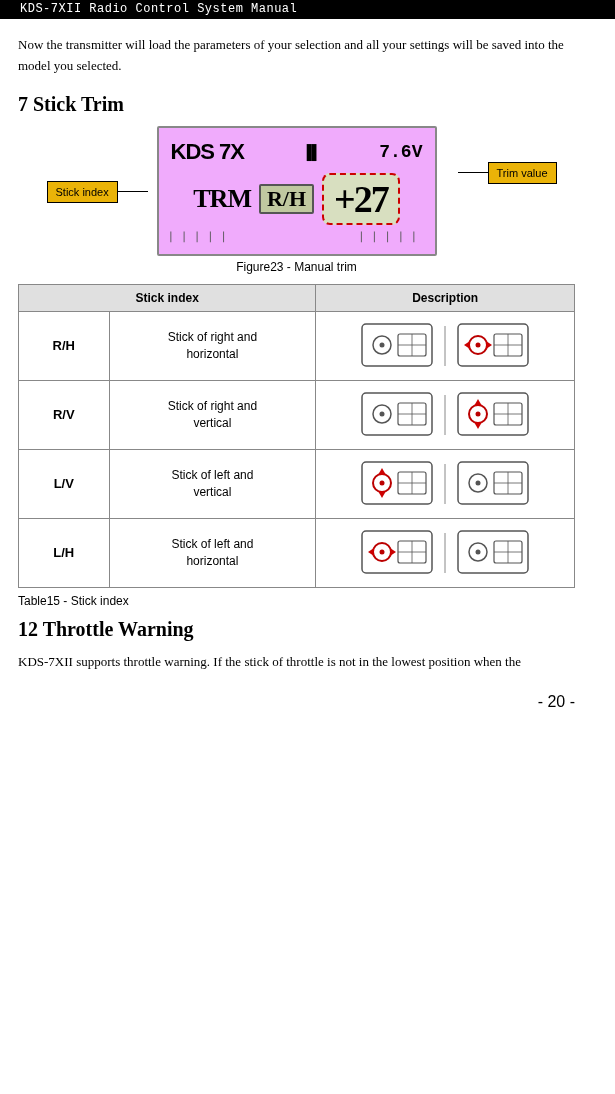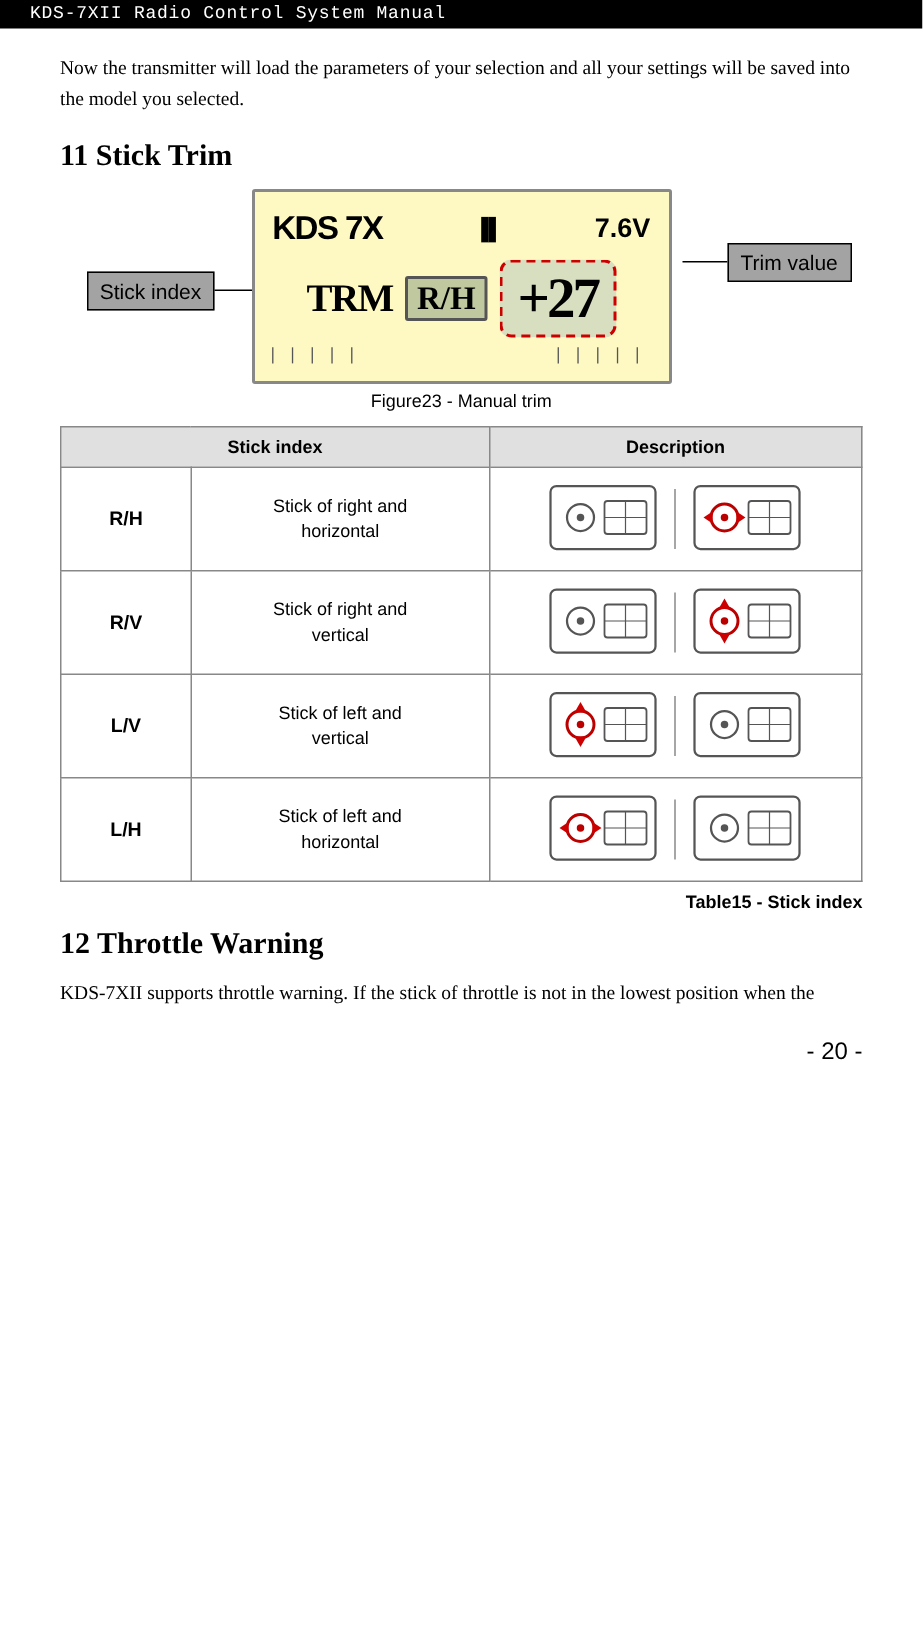--- a/index.html
+++ b/index.html
@@ -16,21 +16,21 @@
     .page-header {
       background: #000;
       color: #fff;
       font-family: "Courier New", monospace;
       font-size: 12px;
       padding: 2px 20px;
       letter-spacing: 0.5px;
     }
 
     .page-content {
-      padding: 10px 40px 20px 40px;
+      padding: 10px 40px 20px 18px;
     }
 
     .intro-text {
       font-size: 13px;
       line-height: 1.6;
       margin-bottom: 16px;
     }
 
     .section-title {
       font-size: 20px;
@@ -56,21 +56,21 @@
 
     .figure-inner {
       position: relative;
       display: flex;
       align-items: center;
       justify-content: center;
     }
 
     .lcd-display {
       border: 2px solid #888;
-      background: #fef9c3;
+      background: #f0abfc;
       width: 280px;
       height: 130px;
       display: flex;
       flex-direction: column;
       align-items: center;
       justify-content: space-around;
       padding: 8px 12px;
       position: relative;
       border-radius: 2px;
     }
@@ -92,20 +92,21 @@
       letter-spacing: -1px;
     }
 
     .lcd-battery {
       font-size: 14px;
     }
 
     .lcd-voltage {
       font-size: 18px;
       font-weight: bold;
+      font-family: Liberation Mono, monospace;
     }
 
     .lcd-middle-row {
       display: flex;
       align-items: center;
       justify-content: center;
       width: 100%;
       gap: 8px;
     }
 
@@ -150,23 +151,23 @@
       left: -110px;
       top: 50%;
       transform: translateY(-10px);
       display: flex;
       align-items: center;
       gap: 0;
     }
 
     .callout-box {
       border: 1.5px solid #000;
-      background: #a3a3a3;
+      background: #eab308;
       padding: 4px 8px;
-      font-size: 14px;
+      font-size: 11px;
       white-space: nowrap;
       font-family: Arial, sans-serif;
     }
 
     .callout-line {
       width: 30px;
       height: 1px;
       background: #000;
     }
 
@@ -224,25 +225,24 @@
       width: 160px;
       font-size: 12px;
       line-height: 1.4;
     }
 
     .stick-table .col-img {
       width: 200px;
     }
 
     .table-caption {
-      text-align: right;
+      text-align: left;
       font-size: 12px;
       font-family: Arial, sans-serif;
       margin-bottom: 0;
-      font-weight: bold;
     }
 
     
     .controller-cell {
       display: flex;
       justify-content: center;
       align-items: center;
     }
 
     .ctrl-svg {
@@ -274,21 +274,21 @@
 
 <div class="page-header">
   <span>KDS-7XII Radio Control System Manual</span>
 </div>
 <hr class="header-line">
 
 <div class="page-content">
 
   <p class="intro-text">Now the transmitter will load the parameters of your selection and all your settings will be saved into the model you selected.</p>
 
-  <h2 class="section-title">11 Stick Trim</h2>
+  <h2 class="section-title">7 Stick Trim</h2>
 
 
   <div class="figure-container">
     <div class="figure-inner">
 
       <div class="callout-left">
         <div class="callout-box">Stick index</div>
         <div class="callout-line"></div>
       </div>
 

